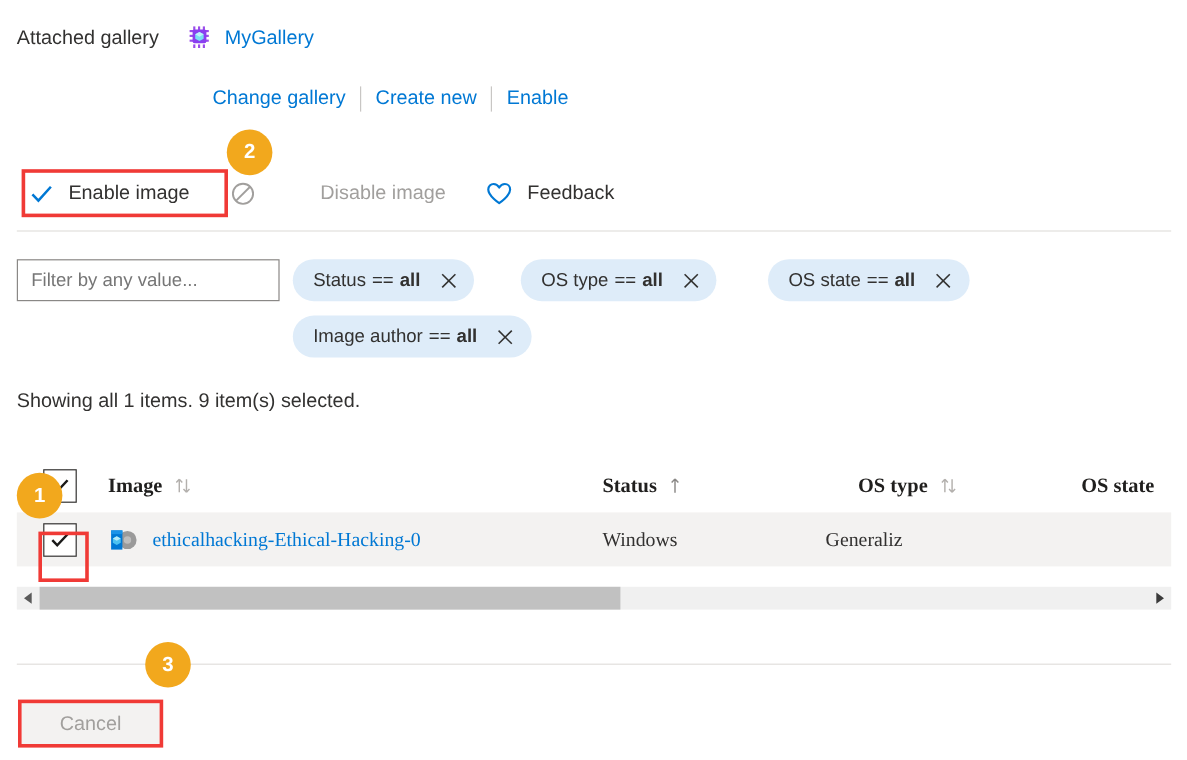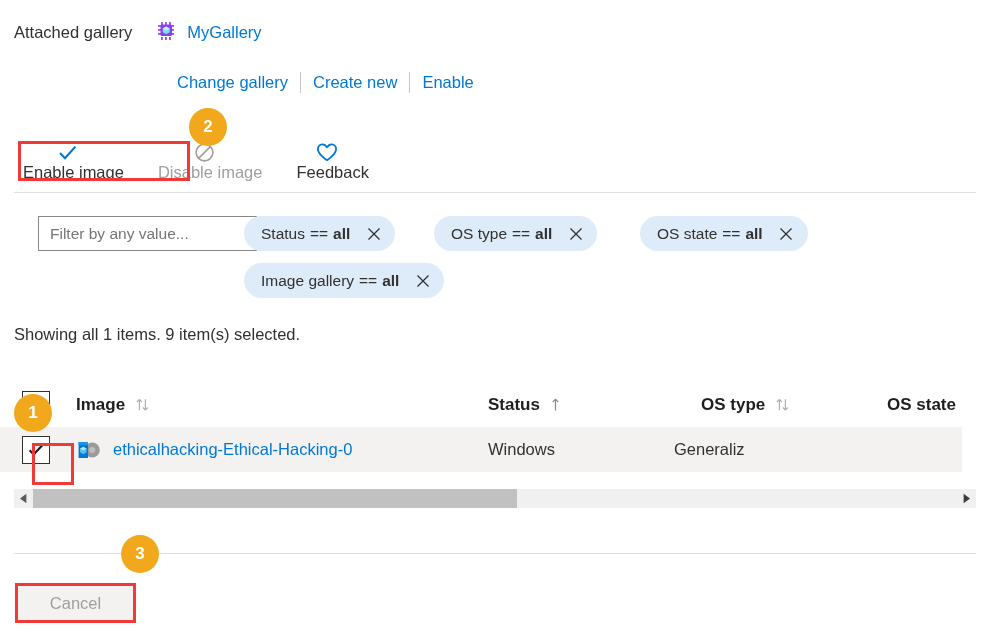--- a/index.html
+++ b/index.html
@@ -75,21 +75,20 @@
     height: 40px;
     font-size: 16.5px;
   }
   .cmd-btn {
     display: flex;
     align-items: center;
     height: 38px;
     padding: 0 9px;
     box-sizing: border-box;
     white-space: nowrap;
-    flex-direction: column;
   }
   .cmd-btn .cmd-ico {
     width: 22px;
     height: 22px;
     display: inline-flex;
     align-items: center;
     justify-content: center;
     margin-right: 12px;
   }
   .cmd-enabled { color: #323130; cursor: pointer; }
@@ -143,21 +142,20 @@
     left: 14px; top: 216px;
     width: 219px; height: 35px;
     border: 1px solid #8a8886;
     box-sizing: border-box;
     background: #ffffff;
     font-family: "Liberation Sans", sans-serif;
     font-size: 15.5px;
     color: #323130;
     padding: 0 11px;
     outline: none;
-    margin-left: 24px;
   }
   #filter-input::placeholder { color: #767676; }
 
   .pill {
     display: flex;
     align-items: center;
     height: 35px;
     border-radius: 18px;
     background: #deecf9;
     padding: 0 14px 0 17px;
@@ -184,22 +182,23 @@
   
   #showing-text {
     left: 14px; top: 325px;
     font-size: 16.5px;
     color: #323130;
     white-space: nowrap;
   }
 
   
   #table {
-    left: 0; top: 382px;
+    left: 14px; top: 382px;
     width: 962px;
+    font-family: Liberation Serif, serif;
   }
   #table-header {
     display: flex;
     align-items: center;
     height: 45px;
     font-size: 17px;
     font-weight: 700;
     color: #201f1e;
   }
   #table-row {
@@ -342,21 +341,21 @@
 
   <div class="cmd-btn cmd-enabled">
     <span class="cmd-ico">
       <svg width="21" height="21" viewBox="0 0 21 21" aria-hidden="true">
         <path d="M3 11 L8 16.2 L18.4 4.6" fill="none" stroke="#0078d4" stroke-width="2.1"></path>
       </svg>
     </span>
     <span>Enable image</span>
   </div>
 
-  <div class="cmd-btn cmd-disabled" style="margin-left:16px;">
+  <div class="cmd-btn cmd-disabled" style="margin-left:16px;gap:41px;">
     <span class="cmd-ico">
       <svg width="21" height="21" viewBox="0 0 21 21" aria-hidden="true">
         <circle cx="10.5" cy="10.5" r="8.4" fill="none" stroke="#a19f9d" stroke-width="1.6"></circle>
         <line x1="4.6" y1="16.4" x2="16.4" y2="4.6" stroke="#a19f9d" stroke-width="1.6"></line>
       </svg>
     </span>
     <span>Disable image</span>
   </div>
 
   <div class="cmd-btn cmd-enabled" style="margin-left:16px;">
@@ -404,21 +403,21 @@
   <span class="pill-val">all</span>
   <span class="pill-x">
     <svg width="14" height="14" viewBox="0 0 14 14" aria-hidden="true">
       <line x1="1.5" y1="1.5" x2="12.5" y2="12.5" stroke="#323130" stroke-width="1.3"></line>
       <line x1="12.5" y1="1.5" x2="1.5" y2="12.5" stroke="#323130" stroke-width="1.3"></line>
     </svg>
   </span>
 </div>
 
 <div class="abs pill" id="pill-author">
-  <span>Image gallery</span>
+  <span>Image author</span>
   <span style="margin-left:5px;">==</span>
   <span class="pill-val">all</span>
   <span class="pill-x">
     <svg width="14" height="14" viewBox="0 0 14 14" aria-hidden="true">
       <line x1="1.5" y1="1.5" x2="12.5" y2="12.5" stroke="#323130" stroke-width="1.3"></line>
       <line x1="12.5" y1="1.5" x2="1.5" y2="12.5" stroke="#323130" stroke-width="1.3"></line>
     </svg>
   </span>
 </div>
 

